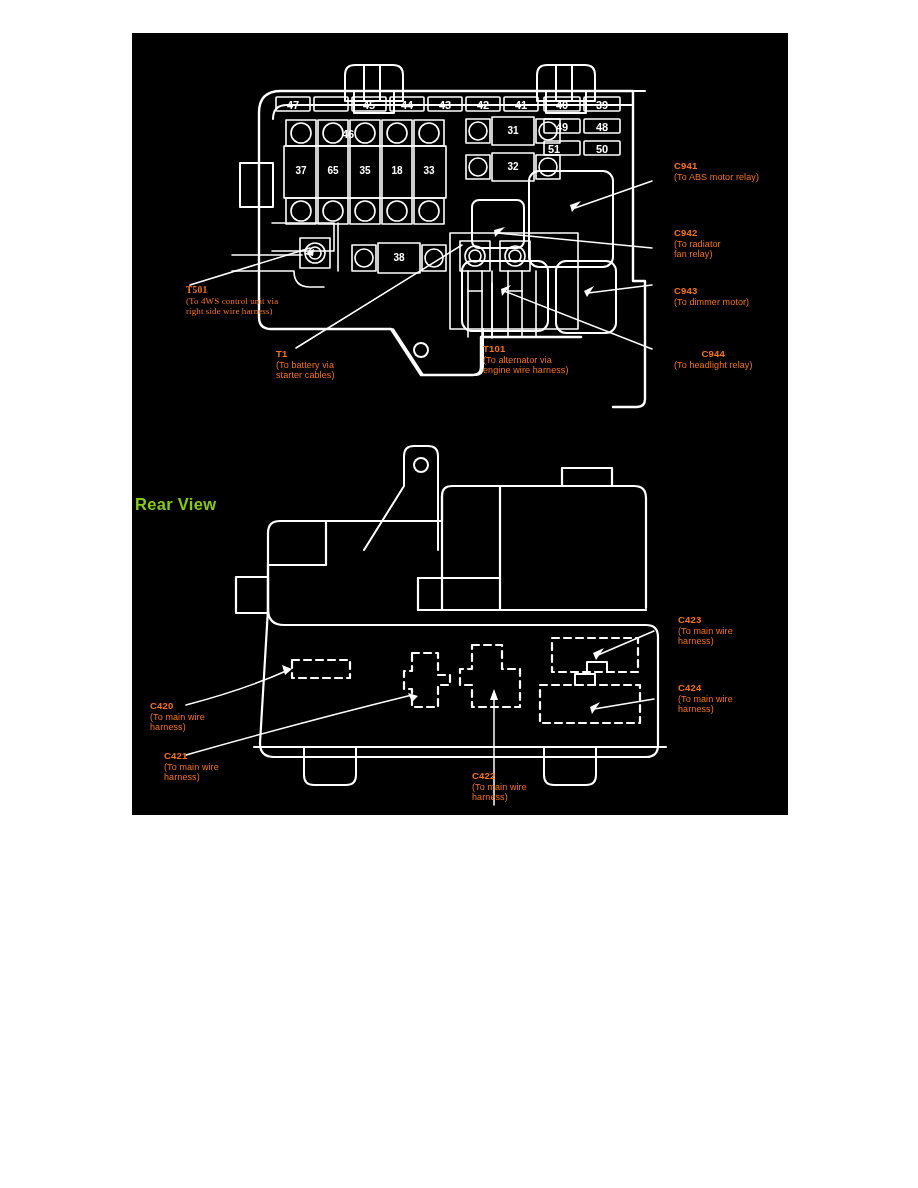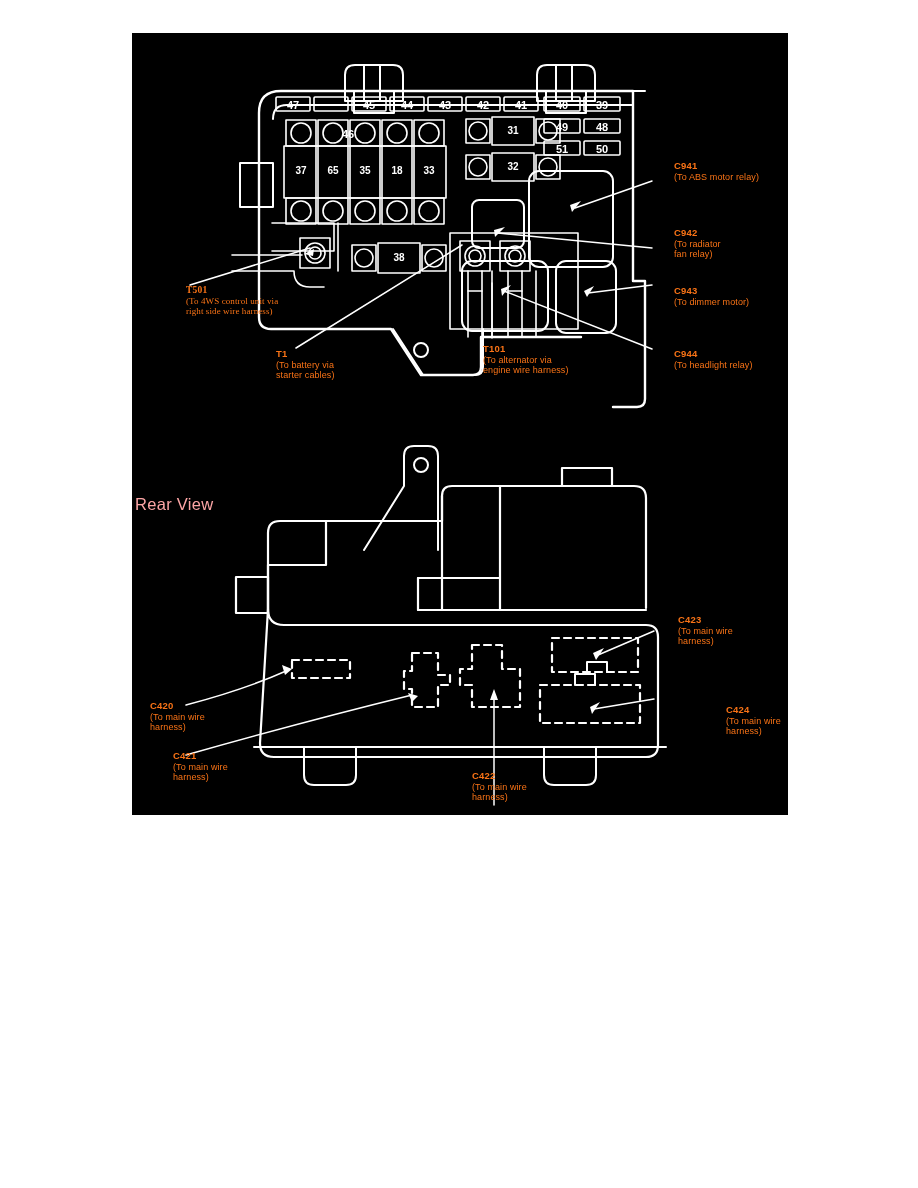--- a/index.html
+++ b/index.html
@@ -2,21 +2,21 @@
 <html><head>
 <meta charset="utf-8">
 <style>
   html,body{margin:0;padding:0;background:#ffffff;}
   body{width:918px;height:1188px;position:relative;font-family:"Liberation Sans",sans-serif;}
   #canvas{position:absolute;left:132px;top:33px;width:656px;height:782px;background:#000000;overflow:hidden;}
   #svgroot{position:absolute;left:0;top:0;width:656px;height:782px;}
   .lbl{position:absolute;color:#f97316;font-family:"Liberation Sans",sans-serif;line-height:1.12;}
   .lbl .code{font-weight:bold;font-size:9.5px;letter-spacing:.2px;display:block;}
   .lbl .desc{font-weight:normal;font-size:9px;letter-spacing:.1px;display:block;}
-  .rearview{position:absolute;color:#fca5a5;font-weight:normal;font-size:16.5px;letter-spacing:.3px;}
+  .rearview{position:absolute;color:#84cc16;font-weight:bold;font-size:16.5px;letter-spacing:.3px;}
   .fuseno{position:absolute;color:#fff;font-weight:bold;font-size:11px;text-align:center;}
   .bigno{position:absolute;color:#fff;font-weight:bold;font-size:10px;text-align:center;}
 </style>
 </head>
 <body>
 
 <div id="canvas">
 
   <svg id="svgroot" viewBox="0 0 656 782">
     <g fill="none" stroke="#ffffff" stroke-width="2" stroke-linejoin="round" stroke-linecap="round">
@@ -249,21 +249,21 @@
   <div class="fuseno" style="left:220px;top:66px;width:34px;">45</div>
   <div class="fuseno" style="left:258px;top:66px;width:34px;">44</div>
   <div class="fuseno" style="left:296px;top:66px;width:34px;">43</div>
   <div class="fuseno" style="left:334px;top:66px;width:34px;">42</div>
   <div class="fuseno" style="left:372px;top:66px;width:34px;">41</div>
   <div class="fuseno" style="left:412px;top:66px;width:36px;">40</div>
   <div class="fuseno" style="left:452px;top:66px;width:36px;">39</div>
 
   <div class="fuseno" style="left:412px;top:88px;width:36px;">49</div>
   <div class="fuseno" style="left:452px;top:88px;width:36px;">48</div>
-  <div class="fuseno" style="left:412px;top:110px;width:20px;margin-left:8px;">51</div>
+  <div class="fuseno" style="left:412px;top:110px;width:20px;">51</div>
   <div class="fuseno" style="left:452px;top:110px;width:36px;">50</div>
 
   <div class="bigno" style="left:152px;top:132px;width:34px;">37</div>
   <div class="bigno" style="left:184px;top:132px;width:34px;">65</div>
   <div class="bigno" style="left:216px;top:132px;width:34px;">35</div>
   <div class="bigno" style="left:248px;top:132px;width:34px;">18</div>
   <div class="bigno" style="left:280px;top:132px;width:34px;">33</div>
 
   <div class="bigno" style="left:360px;top:92px;width:42px;">31</div>
   <div class="bigno" style="left:360px;top:128px;width:42px;">32</div>
@@ -296,50 +296,50 @@
     <span class="code">C942</span>
     <span class="desc">(To radiator</span>
     <span class="desc">fan relay)</span>
   </div>
 
   <div class="lbl" style="left:542px;top:253px;">
     <span class="code">C943</span>
     <span class="desc">(To dimmer motor)</span>
   </div>
 
-  <div class="lbl" style="left:542px;top:316px;">
+  <div class="lbl" style="left:542px;top:316px;text-align:center;">
     <span class="code">C944</span>
     <span class="desc">(To headlight relay)</span>
   </div>
 
   <div class="rearview" style="left:3px;top:462px;">Rear View</div>
 
   <div class="lbl" style="left:18px;top:668px;">
     <span class="code">C420</span>
     <span class="desc">(To main wire</span>
     <span class="desc">harness)</span>
   </div>
 
-  <div class="lbl" style="left:41px;top:718px;">
+  <div class="lbl" style="left:32px;top:718px;">
     <span class="code">C421</span>
     <span class="desc">(To main wire</span>
     <span class="desc">harness)</span>
   </div>
 
   <div class="lbl" style="left:340px;top:738px;">
     <span class="code">C422</span>
     <span class="desc">(To main wire</span>
     <span class="desc">harness)</span>
   </div>
 
   <div class="lbl" style="left:546px;top:582px;">
     <span class="code">C423</span>
     <span class="desc">(To main wire</span>
     <span class="desc">harness)</span>
   </div>
 
-  <div class="lbl" style="left:546px;top:672px;margin-left:48px;">
+  <div class="lbl" style="left:546px;top:650px;">
     <span class="code">C424</span>
     <span class="desc">(To main wire</span>
     <span class="desc">harness)</span>
   </div>
 
 </div>
 
 </body></html>

